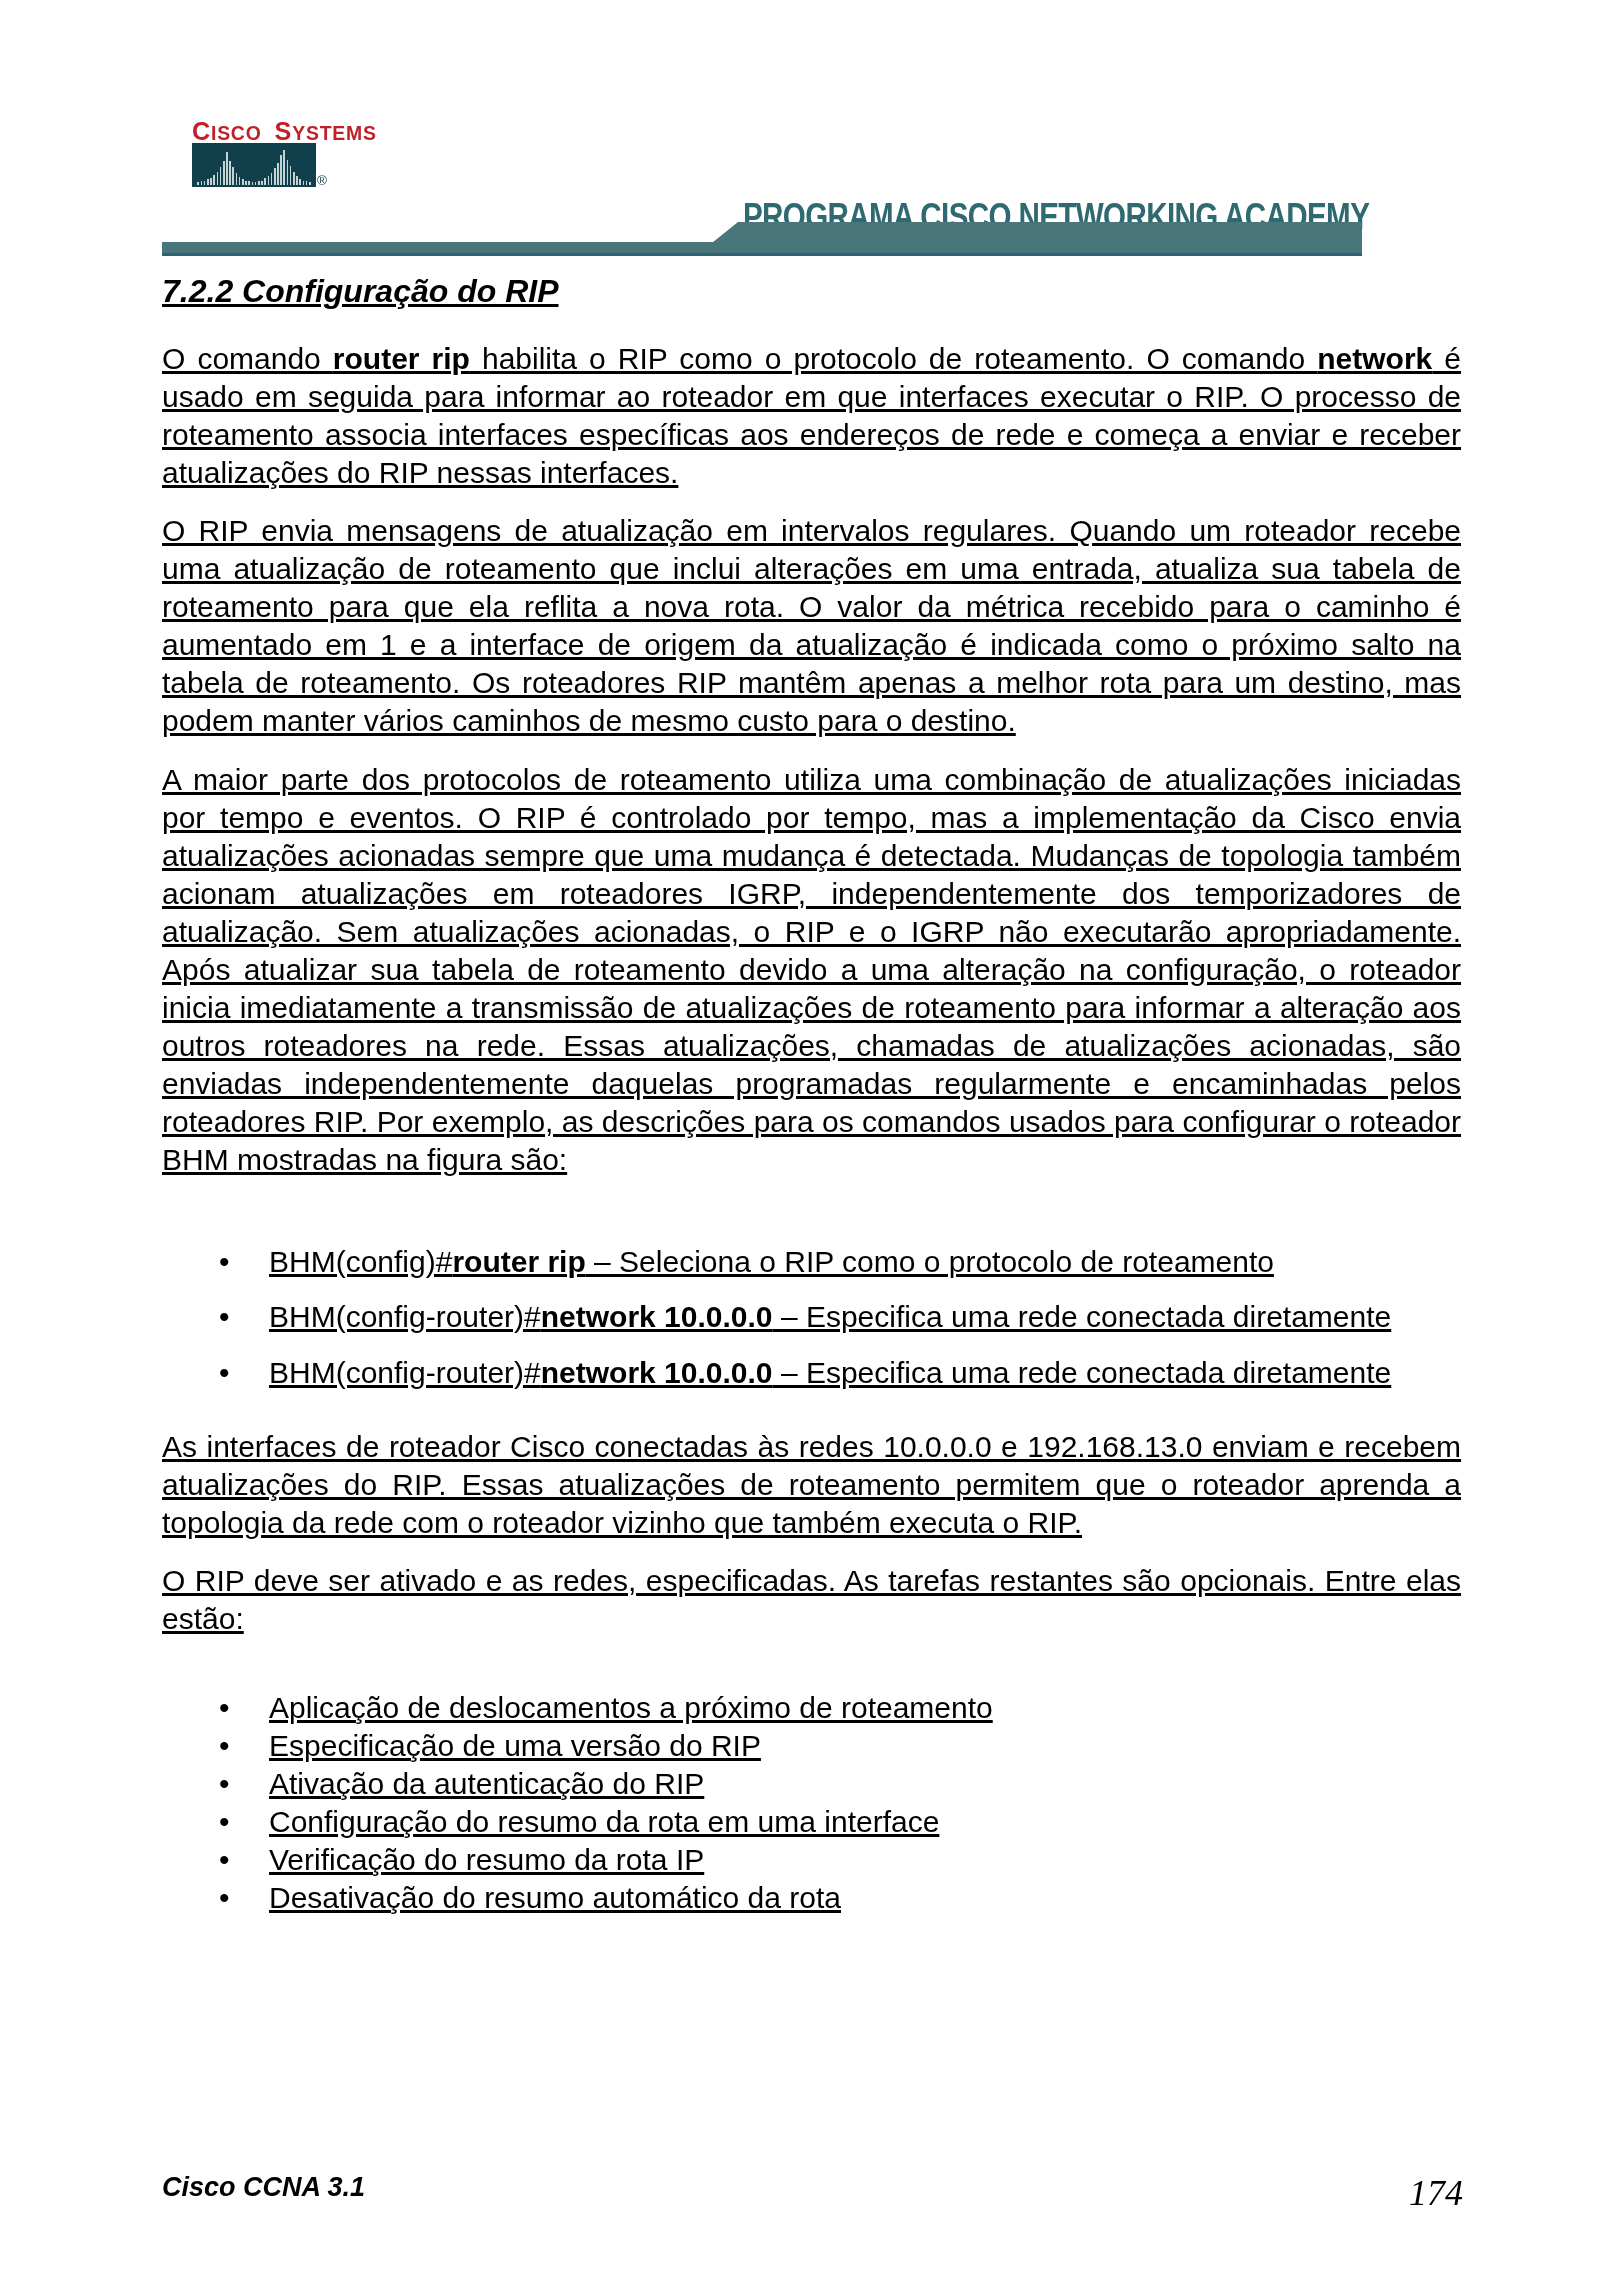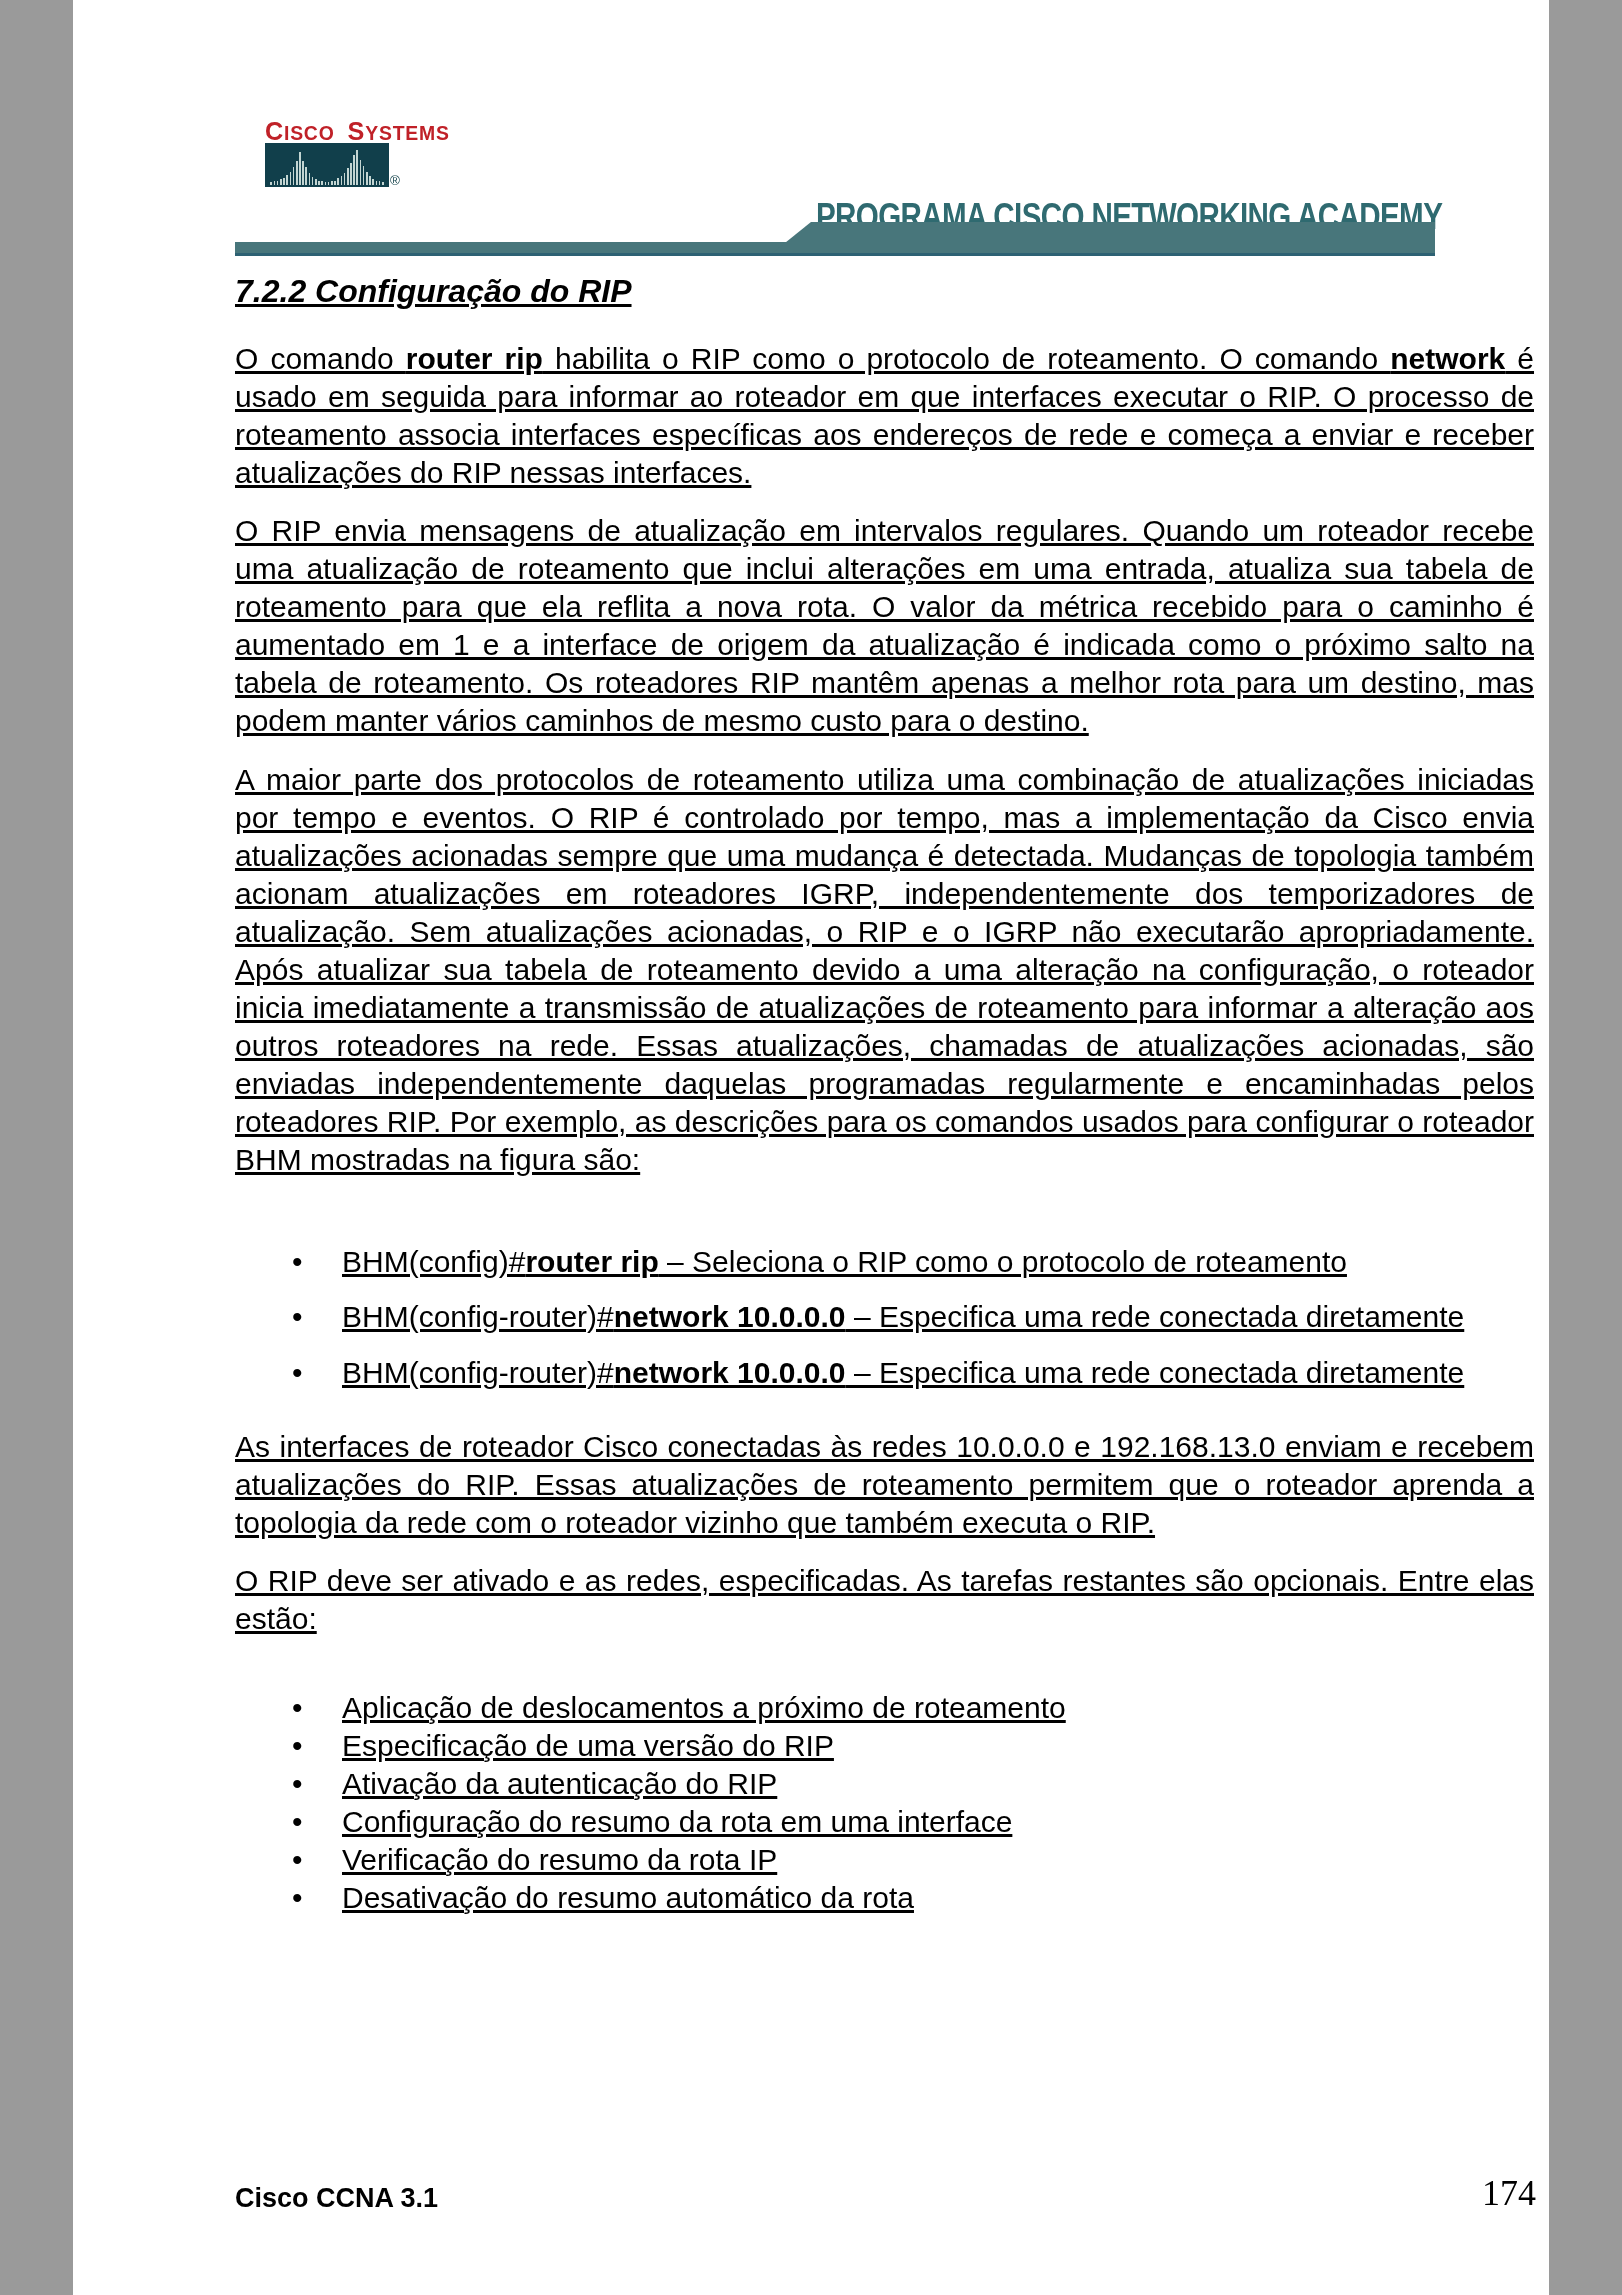--- a/index.html
+++ b/index.html
@@ -1,18 +1,18 @@
 <!DOCTYPE html>
 <html style="font-size:12.7px"><head>
 <meta charset="utf-8">
 <style>
   html,body { margin:0; padding:0; background:#9a9a9a; }
   .page {
     position:relative;
-    width:1476px; height:2295px;
+    width:1622px; height:2295px;
     margin:0 auto;
     background:#ffffff;
     font-family:"Liberation Sans", sans-serif;
     color:#000000;
     overflow:hidden;
   }
 
   
   .logo-text {
     position:absolute; left:192px; top:116px;
@@ -85,21 +85,21 @@
     position:relative; padding-left:107px; line-height:38px;
   }
   ul.opt-list li::before {
     content:"•"; position:absolute; left:57px; top:0;
     font-size:30px;
   }
 
   
   .footer {
     position:absolute; left:162px; top:2172px; width:1301px;
-    display:flex; justify-content:space-between; align-items:flex-end;
+    display:flex; justify-content:space-between; align-items:flex-start;font-style:italic;
   }
   .footer-left { font-weight:bold; font-size:27px; }
   .footer-page { font-family:"Liberation Serif", serif; font-size:36px; }
 </style>
 </head>
 <body>
 
 <div class="page">
 
   <div class="logo-text">

